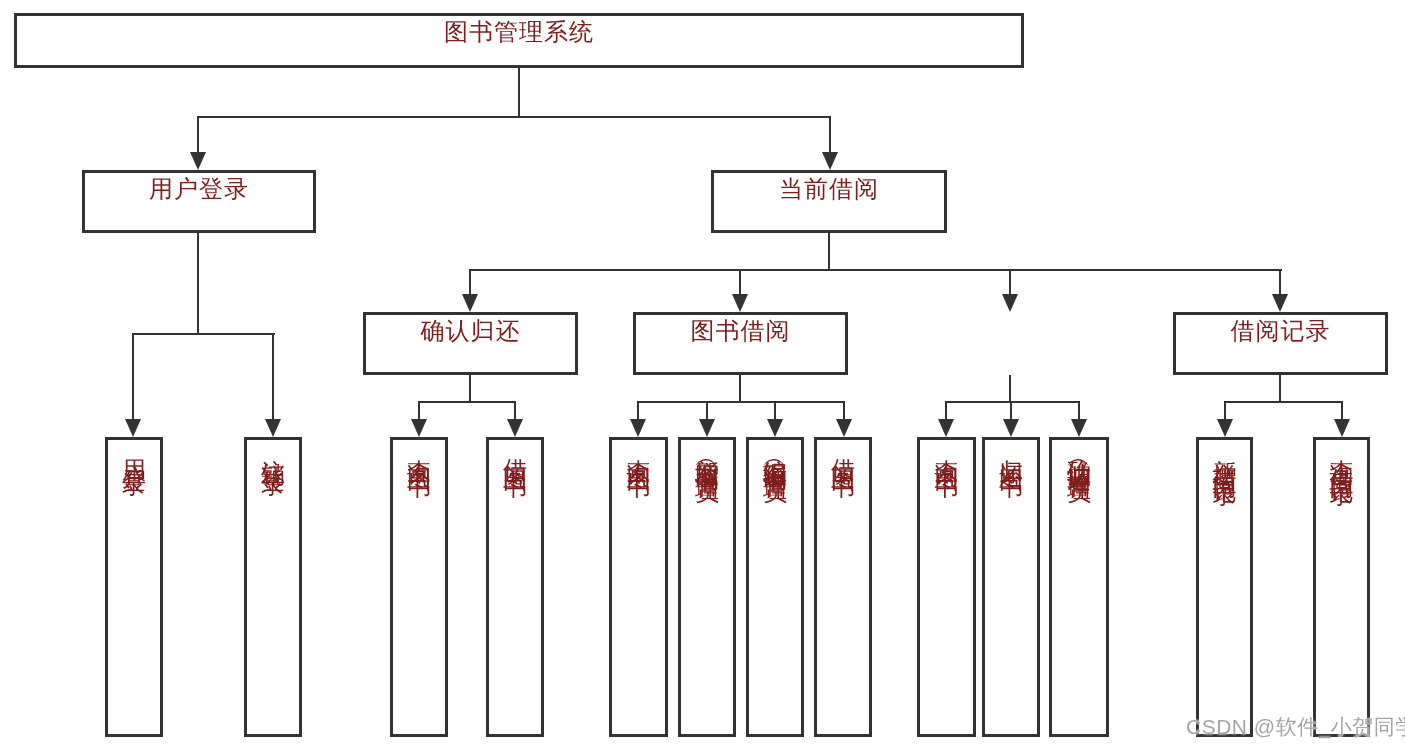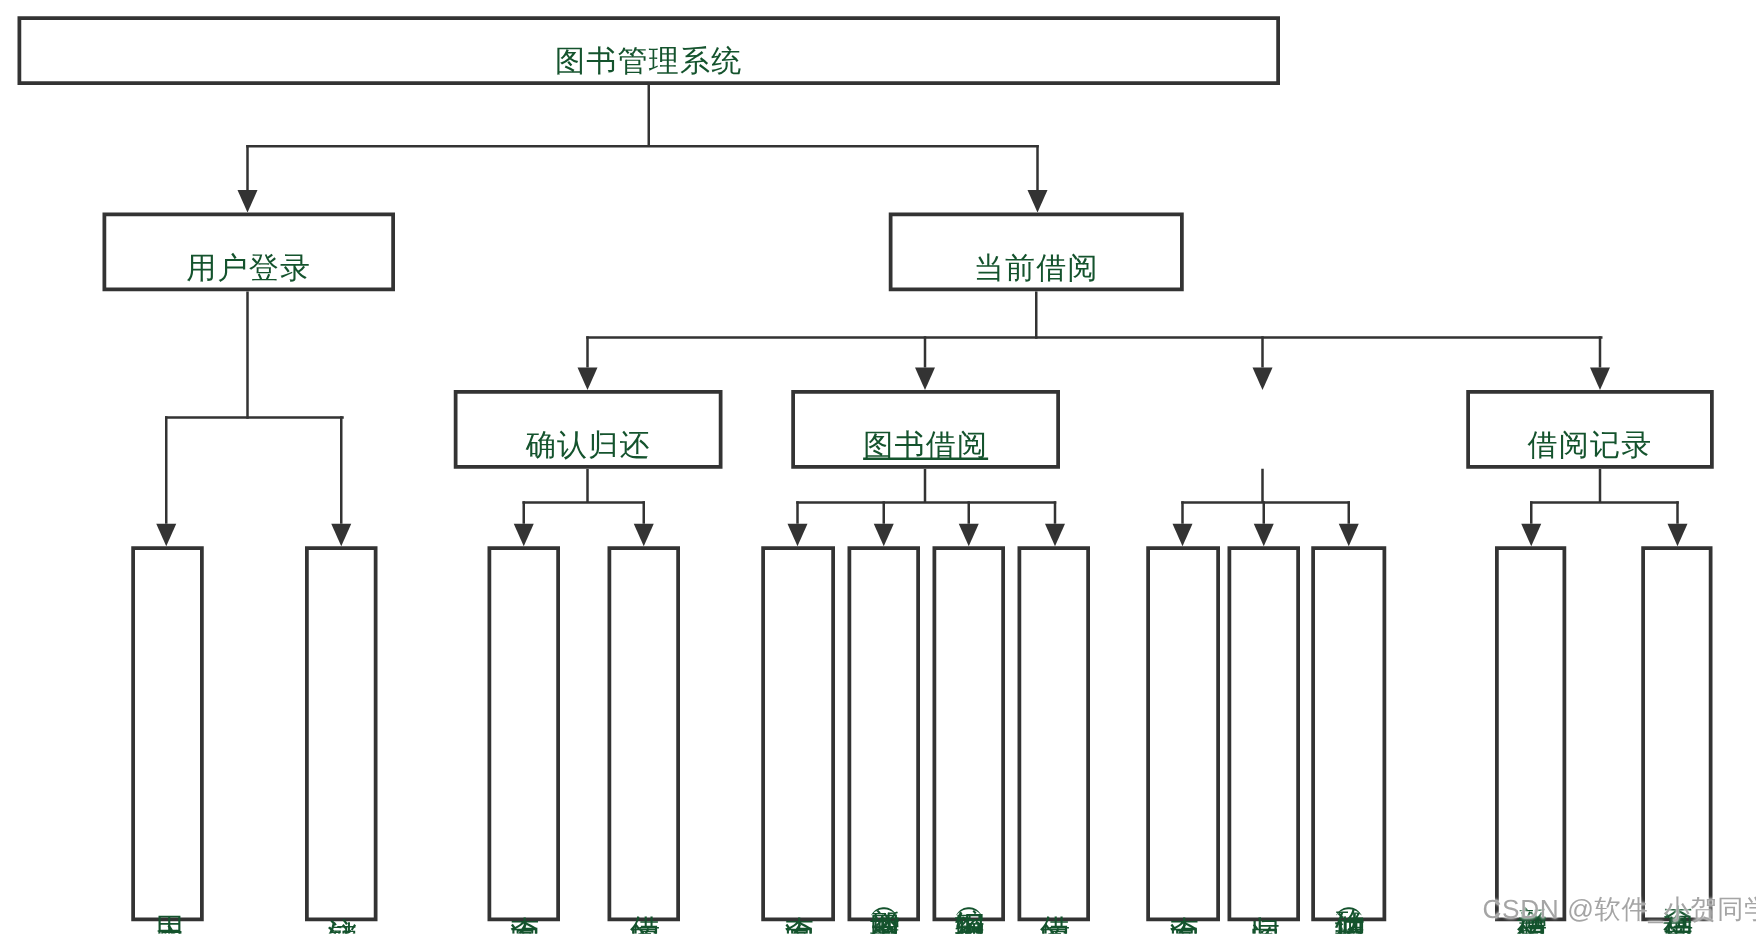--- a/index.html
+++ b/index.html
@@ -2,22 +2,22 @@
 <html><head>
 <meta charset="utf-8">
 <style>
   html,body{margin:0;padding:0;background:#ffffff;}
   .canvas{
     position:relative;width:1405px;height:747px;background:#ffffff;
     font-family:"Liberation Sans","DejaVu Sans",sans-serif;overflow:hidden;
   }
   .box{
     position:absolute;background:#ffffff;border:3px solid #333333;
-    box-sizing:border-box;display:flex;align-items:flex-end;justify-content:center;
-    color:#14532d;font-size:24px;z-index:2;
+    box-sizing:border-box;display:flex;align-items:flex-start;justify-content:center;
+    color:#7f1d1d;font-size:24px;z-index:2;
   }
   .box .lbl{letter-spacing:1px;white-space:nowrap;}
   .vbox .lbl{
     writing-mode:vertical-rl;text-orientation:mixed;
     letter-spacing:5px;line-height:1;white-space:normal;
   }
   .vline{position:absolute;background:#333333;width:2px;z-index:1;}
   .hline{position:absolute;background:#333333;height:2px;z-index:1;}
   .arrow{
     position:absolute;width:0;height:0;z-index:1;
@@ -67,24 +67,24 @@
   <div class="vline" style="left:739px;top:269px;height:25px;"></div>
   <div class="arrow" style="left:732px;top:294px;"></div>
   <div class="vline" style="left:1009px;top:269px;height:25px;"></div>
   <div class="arrow" style="left:1002px;top:294px;"></div>
   <div class="vline" style="left:1279px;top:269px;height:25px;"></div>
   <div class="arrow" style="left:1272px;top:294px;"></div>
 
   <div class="box" style="left:363px;top:312px;width:215px;height:63px;">
     <span class="lbl">确认归还</span>
   </div>
-  <div class="box" style="left:633px;top:312px;width:215px;height:63px;text-decoration:underline;">
+  <div class="box" style="left:633px;top:312px;width:215px;height:63px;">
     <span class="lbl">图书借阅</span>
   </div>
-  <div class="box" style="left:1173px;top:312px;width:198px;height:63px;">
+  <div class="box" style="left:1173px;top:312px;width:215px;height:63px;">
     <span class="lbl">借阅记录</span>
   </div>
 
   <div class="vline" style="left:469px;top:375px;height:27px;"></div>
   <div class="hline" style="left:418px;top:401px;width:98px;"></div>
   <div class="vline" style="left:418px;top:401px;height:18px;"></div>
   <div class="arrow" style="left:411px;top:419px;"></div>
   <div class="vline" style="left:514px;top:401px;height:18px;"></div>
   <div class="arrow" style="left:507px;top:419px;"></div>
 

